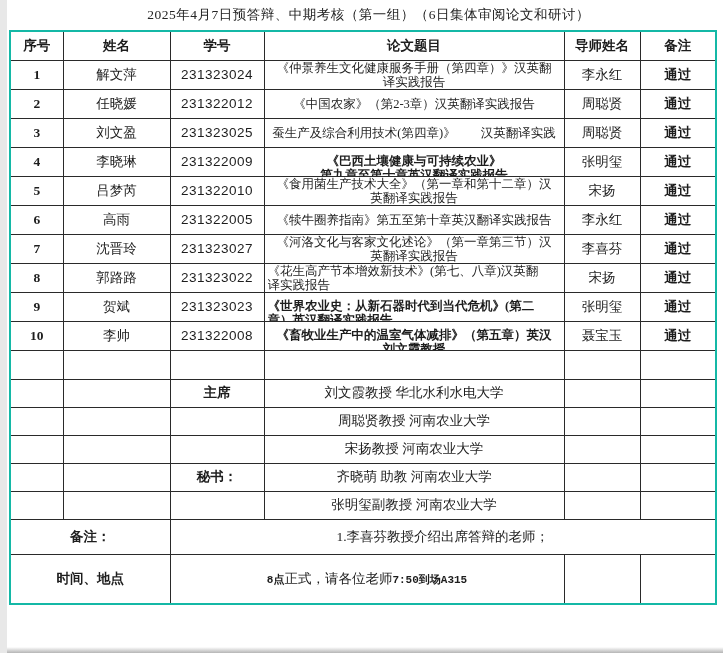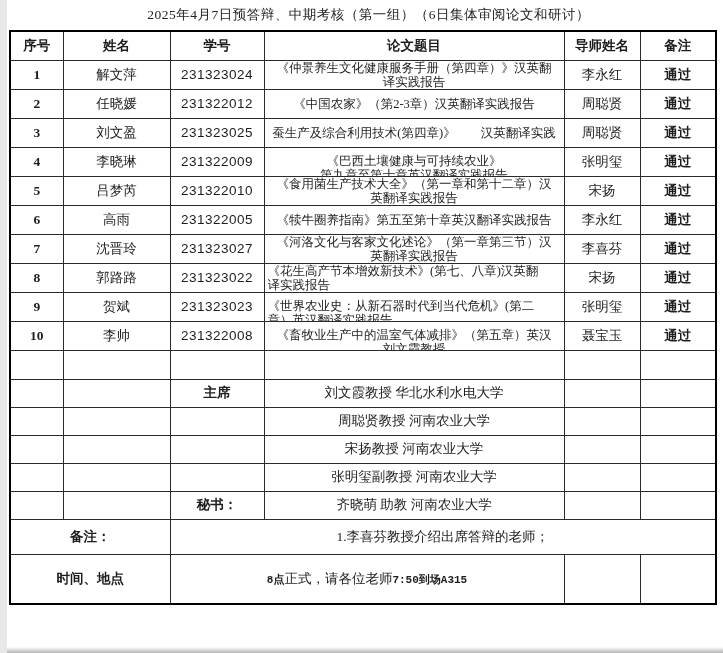--- a/index.html
+++ b/index.html
@@ -8,41 +8,41 @@
     font-family:"Liberation Serif","DejaVu Serif",serif;color:#1d1d1d;
     overflow:hidden;
     margin-left:7px;
   }
   .doc-title{
     height:30px;line-height:30px;text-align:center;
     font-size:13.5px;letter-spacing:.5px;color:#232323;
   }
   table.sched{
     border-collapse:collapse;table-layout:fixed;width:706px;margin-left:2px;
-    border:2px solid #000000;
+    border:2px solid #14b8a6;
   }
   table.sched td{
     border:1px solid #2a2a2a;text-align:center;vertical-align:middle;
     font-size:13.5px;padding:0 2px;color:#1d1d1d;
   }
   tr.hdr td{font-weight:bold;font-size:13.5px;}
   tr.hdr{height:29px;}
   tr.drow{height:29px;}
   tr.mrow{height:28px;padding-left:48px;}
   tr.erow{height:29px;}
   tr.nrow{height:35px;}
   tr.trow{height:50px;}
   td.no{font-weight:bold;font-size:13px;}
   td.sid{font-family:"Liberation Sans","DejaVu Sans",sans-serif;font-size:13px;color:#3b3b3b;letter-spacing:.5px;}
   td.thesis{padding:0;overflow:visible;}
   .tbox{
     font-size:12.5px;line-height:14px;white-space:pre-line;text-align:center;
     max-height:27px;overflow:hidden;margin:0 1px;
   }
-  .tbox.shift{padding-top:6px;max-height:22px;}
+  .tbox.shift{padding-top:6px;max-height:22px;font-weight:bold;}
   .tbox.alignleft{text-align:left;}
   .obox{
     font-size:12.5px;line-height:14px;white-space:pre;text-align:center;
     overflow:visible;position:relative;z-index:2;
   }
   td.status{font-weight:bold;font-size:14px;color:#111;}
   td.seclbl{font-weight:bold;font-size:13.5px;}
   td.secval{font-size:13px;}
   td.blbl{font-weight:bold;font-size:14px;}
   td.bval{text-align:left;vertical-align:top;font-size:12.5px;padding:3px 4px;}
@@ -230,31 +230,31 @@
       <td></td>
       <td></td>
       <td class="secval">宋扬教授  河南农业大学</td>
       <td></td>
       <td></td>
     </tr>
 
     <tr class="mrow">
       <td></td>
       <td></td>
-      <td></td>
-      <td class="secval">张明玺副教授  河南农业大学</td>
-      <td></td>
-      <td></td>
-    </tr>
-
-    <tr class="mrow">
-      <td></td>
-      <td></td>
       <td class="seclbl">秘书：</td>
       <td class="secval">齐晓萌  助教  河南农业大学</td>
+      <td></td>
+      <td></td>
+    </tr>
+
+    <tr class="mrow">
+      <td></td>
+      <td></td>
+      <td></td>
+      <td class="secval">张明玺副教授  河南农业大学</td>
       <td></td>
       <td></td>
     </tr>
 
     <tr class="nrow">
       <td colspan="2" class="blbl">备注：</td>
       <td colspan="4" class="bval">1.李喜芬教授介绍出席答辩的老师；</td>
     </tr>
 
     <tr class="trow">

